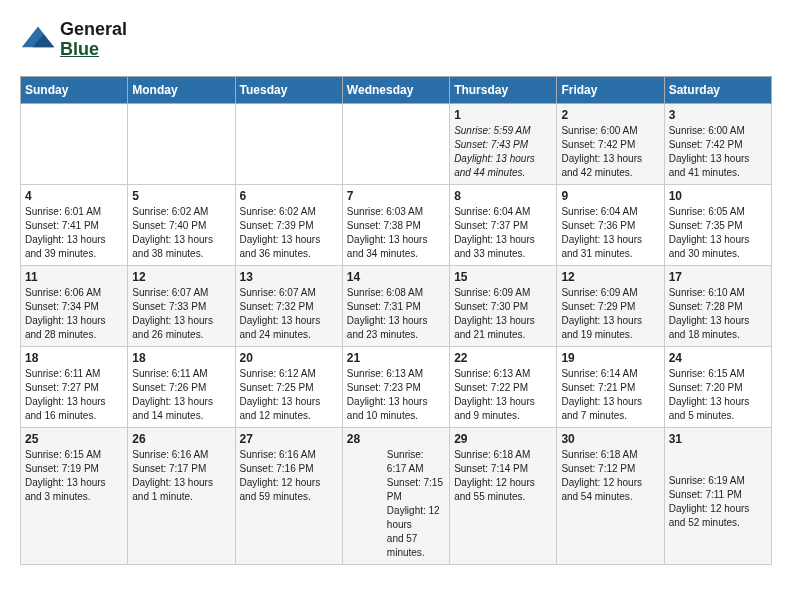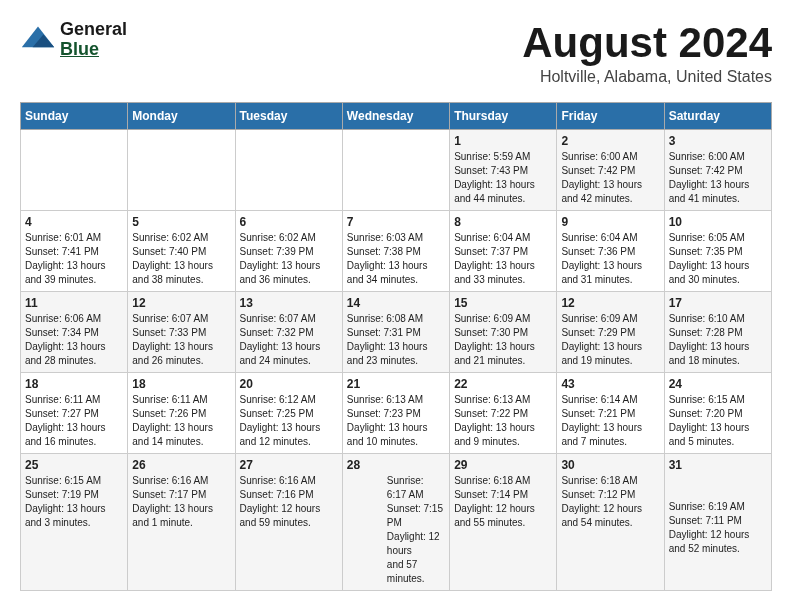--- a/index.html
+++ b/index.html
@@ -8,20 +8,21 @@
       background: #fff;
       width: 792px;
       min-height: 612px;
       padding: 20px;
     }
     .header {
       display: flex;
       align-items: flex-start;
       justify-content: space-between;
       margin-bottom: 16px;
+      flex-direction: column;
     }
     .logo {
       display: flex;
       align-items: center;
       gap: 4px;
     }
     .logo-text {
       font-size: 18px;
       font-weight: bold;
       color: #1a1a1a;
@@ -94,24 +95,20 @@
     <svg class="logo-icon" viewBox="0 0 40 40">
       <rect x="0" y="0" width="40" height="40" fill="white"></rect>
       <polygon points="20,5 38,28 2,28" fill="#2a6fa8"></polygon>
       <polygon points="26,14 38,28 14,28" fill="#1a4f80"></polygon>
     </svg>
     <div class="logo-text">
       <span class="general">General</span>
       <span class="blue">Blue</span>
     </div>
   </div>
-  <div class="title-block">
-    <div class="main-title">August 2024</div>
-    <div class="subtitle">Holtville, Alabama, United States</div>
-  </div>
 </div>
 
 <table>
   <thead>
     <tr id="header-row">
     <th>Sunday</th>
         <th>Monday</th>
         <th>Tuesday</th>
         <th>Wednesday</th>
         <th>Thursday</th>
@@ -120,21 +117,21 @@
       </tr>
   </thead>
   <tbody id="calendar-body">
   <tr>
         <td class="empty-cell"></td>
         <td class="empty-cell"></td>
         <td class="empty-cell"></td>
         <td class="empty-cell"></td>
         <td>
           <span class="day-number">1</span>
-          <div class="day-info" style="white-space: pre-line;">Sunrise: 5:59 AM
+          <div class="day-info" style="white-space: pre-line; font-style: italic;">Sunrise: 5:59 AM
 Sunset: 7:43 PM
 Daylight: 13 hours
 and 44 minutes.</div>
         </td>
         <td>
           <span class="day-number">2</span>
           <div class="day-info" style="white-space: pre-line;">Sunrise: 6:00 AM
 Sunset: 7:42 PM
 Daylight: 13 hours
 and 42 minutes.</div>
@@ -279,21 +276,21 @@
 and 10 minutes.</div>
         </td>
         <td>
           <span class="day-number">22</span>
           <div class="day-info" style="white-space: pre-line;">Sunrise: 6:13 AM
 Sunset: 7:22 PM
 Daylight: 13 hours
 and 9 minutes.</div>
         </td>
         <td>
-          <span class="day-number">43</span>
+          <span class="day-number">19</span>
           <div class="day-info" style="white-space: pre-line;">Sunrise: 6:14 AM
 Sunset: 7:21 PM
 Daylight: 13 hours
 and 7 minutes.</div>
         </td>
         <td>
           <span class="day-number">24</span>
           <div class="day-info" style="white-space: pre-line;">Sunrise: 6:15 AM
 Sunset: 7:20 PM
 Daylight: 13 hours

